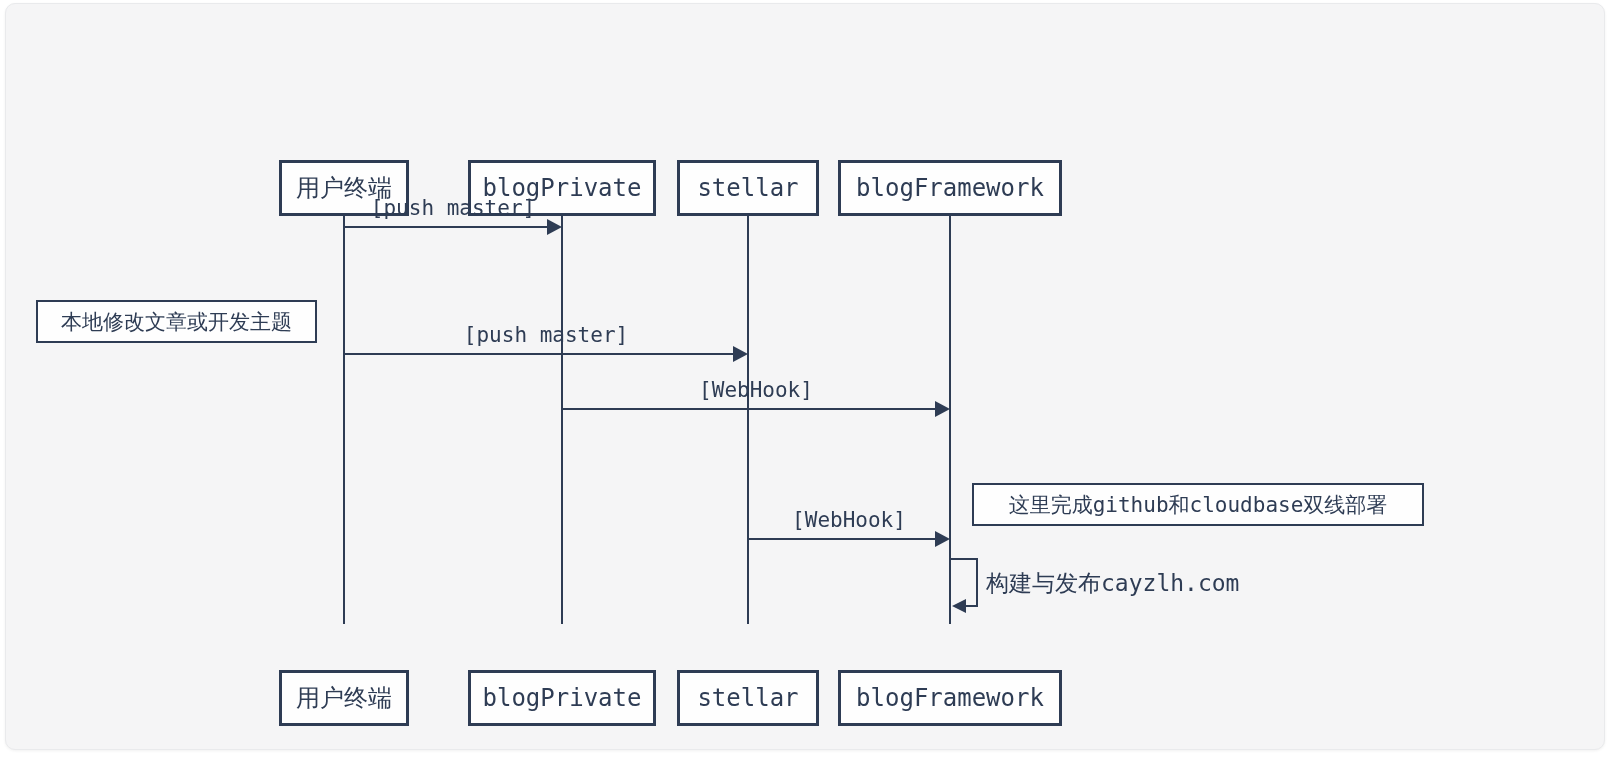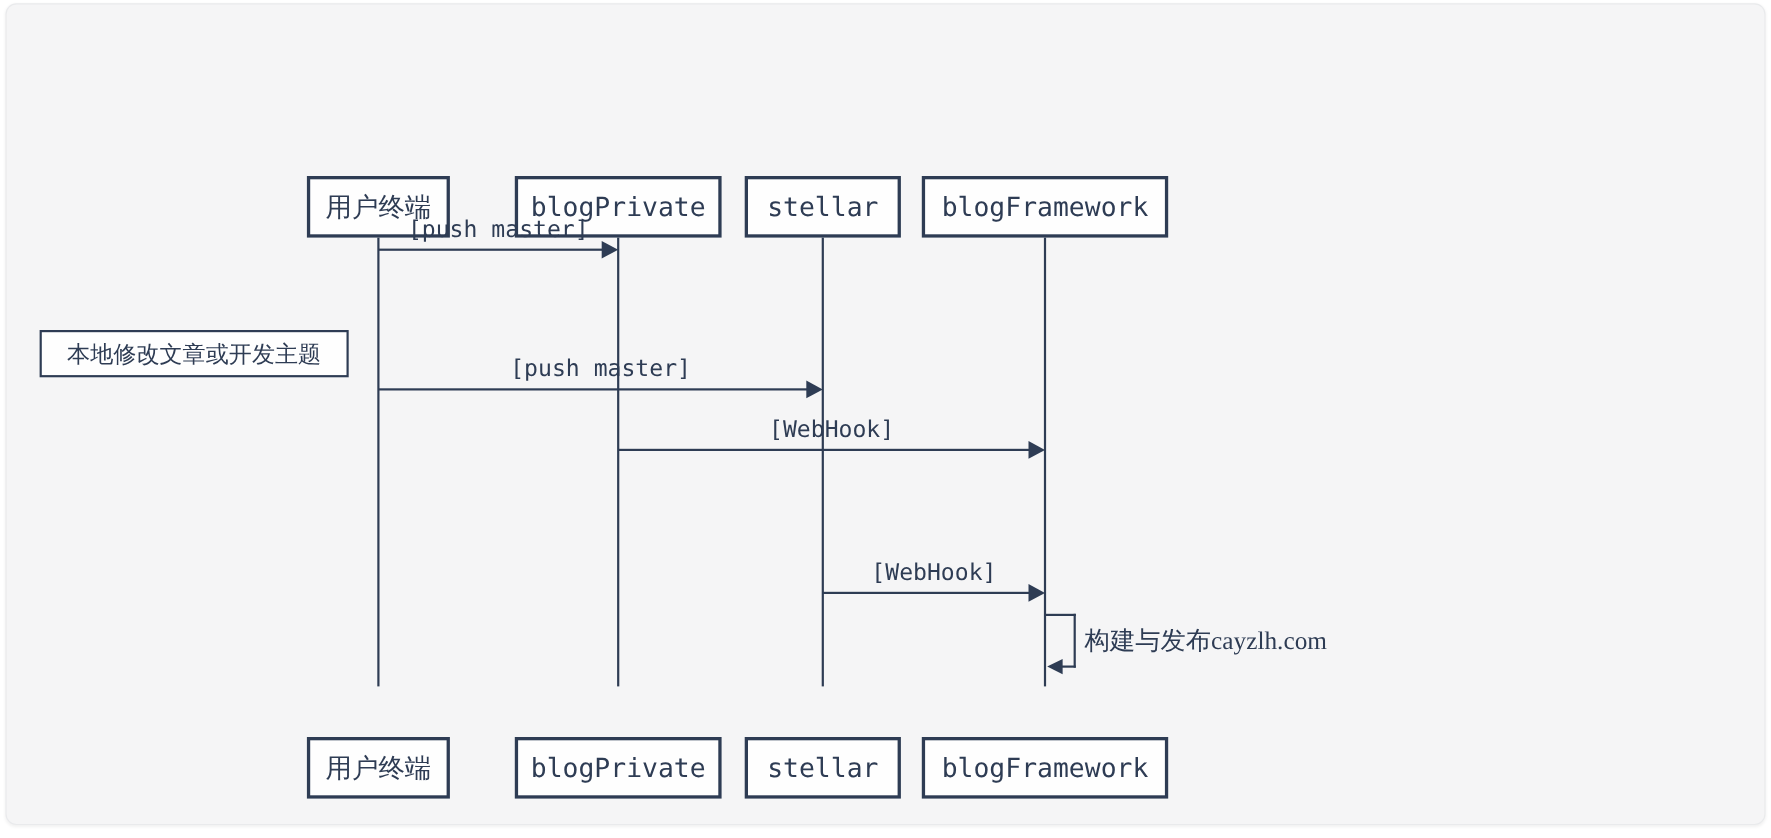--- a/index.html
+++ b/index.html
@@ -69,21 +69,20 @@
     white-space: nowrap;
     margin-top: 46px;
   }
   .loop-seg { position: absolute; background: var(--ink); }
   .self-label {
     position: absolute;
     color: var(--ink);
     font-size: 23px;
     line-height: 28px;
     white-space: nowrap;
-    font-family: Liberation Serif, serif;
   }
 </style>
 </head>
 <body>
 
 <div class="page">
   <div class="canvas"></div>
   <div id="diagram">
       <div class="lifeline" style="left: 342.75px; top: 168px; height: 456px;"></div>
       <div class="lifeline" style="left: 560.75px; top: 168px; height: 456px;"></div>
@@ -103,19 +102,20 @@
       <div class="msg-line" style="left: 344px; top: 352.75px; width: 391px;"></div>
       <div class="arrow-right" style="left: 733px; top: 346px;"></div>
       <div class="msg-label" style="left: 546px; top: 321px;">[push master]</div>
       <div class="msg-line" style="left: 562px; top: 407.75px; width: 375px;"></div>
       <div class="arrow-right" style="left: 935px; top: 401px;"></div>
       <div class="msg-label" style="left: 756px; top: 376px;">[WebHook]</div>
       <div class="msg-line" style="left: 748px; top: 537.75px; width: 189px;"></div>
       <div class="arrow-right" style="left: 935px; top: 531px;"></div>
       <div class="msg-label" style="left: 849px; top: 506px;">[WebHook]</div>
       <div class="note" style="left: 36px; top: 254px; width: 281px; height: 43px;">本地修改文章或开发主题</div>
+      <div class="note" style="left: 972px; top: 437px; width: 452px; height: 43px;">这里完成github和cloudbase双线部署</div>
       <div class="loop-seg" style="left: 950px; top: 557.75px; width: 28px; height: 2.5px;"></div>
       <div class="loop-seg" style="left: 975.5px; top: 557.75px; width: 2.5px; height: 49.5px;"></div>
       <div class="loop-seg" style="left: 964px; top: 604.75px; width: 14px; height: 2.5px;"></div>
       <div class="arrow-left" style="left: 951.5px; top: 599px;"></div>
       <div class="self-label" style="left: 986px; top: 568.5px;">构建与发布cayzlh.com</div>
     </div>
 </div>
 
 </body></html>

